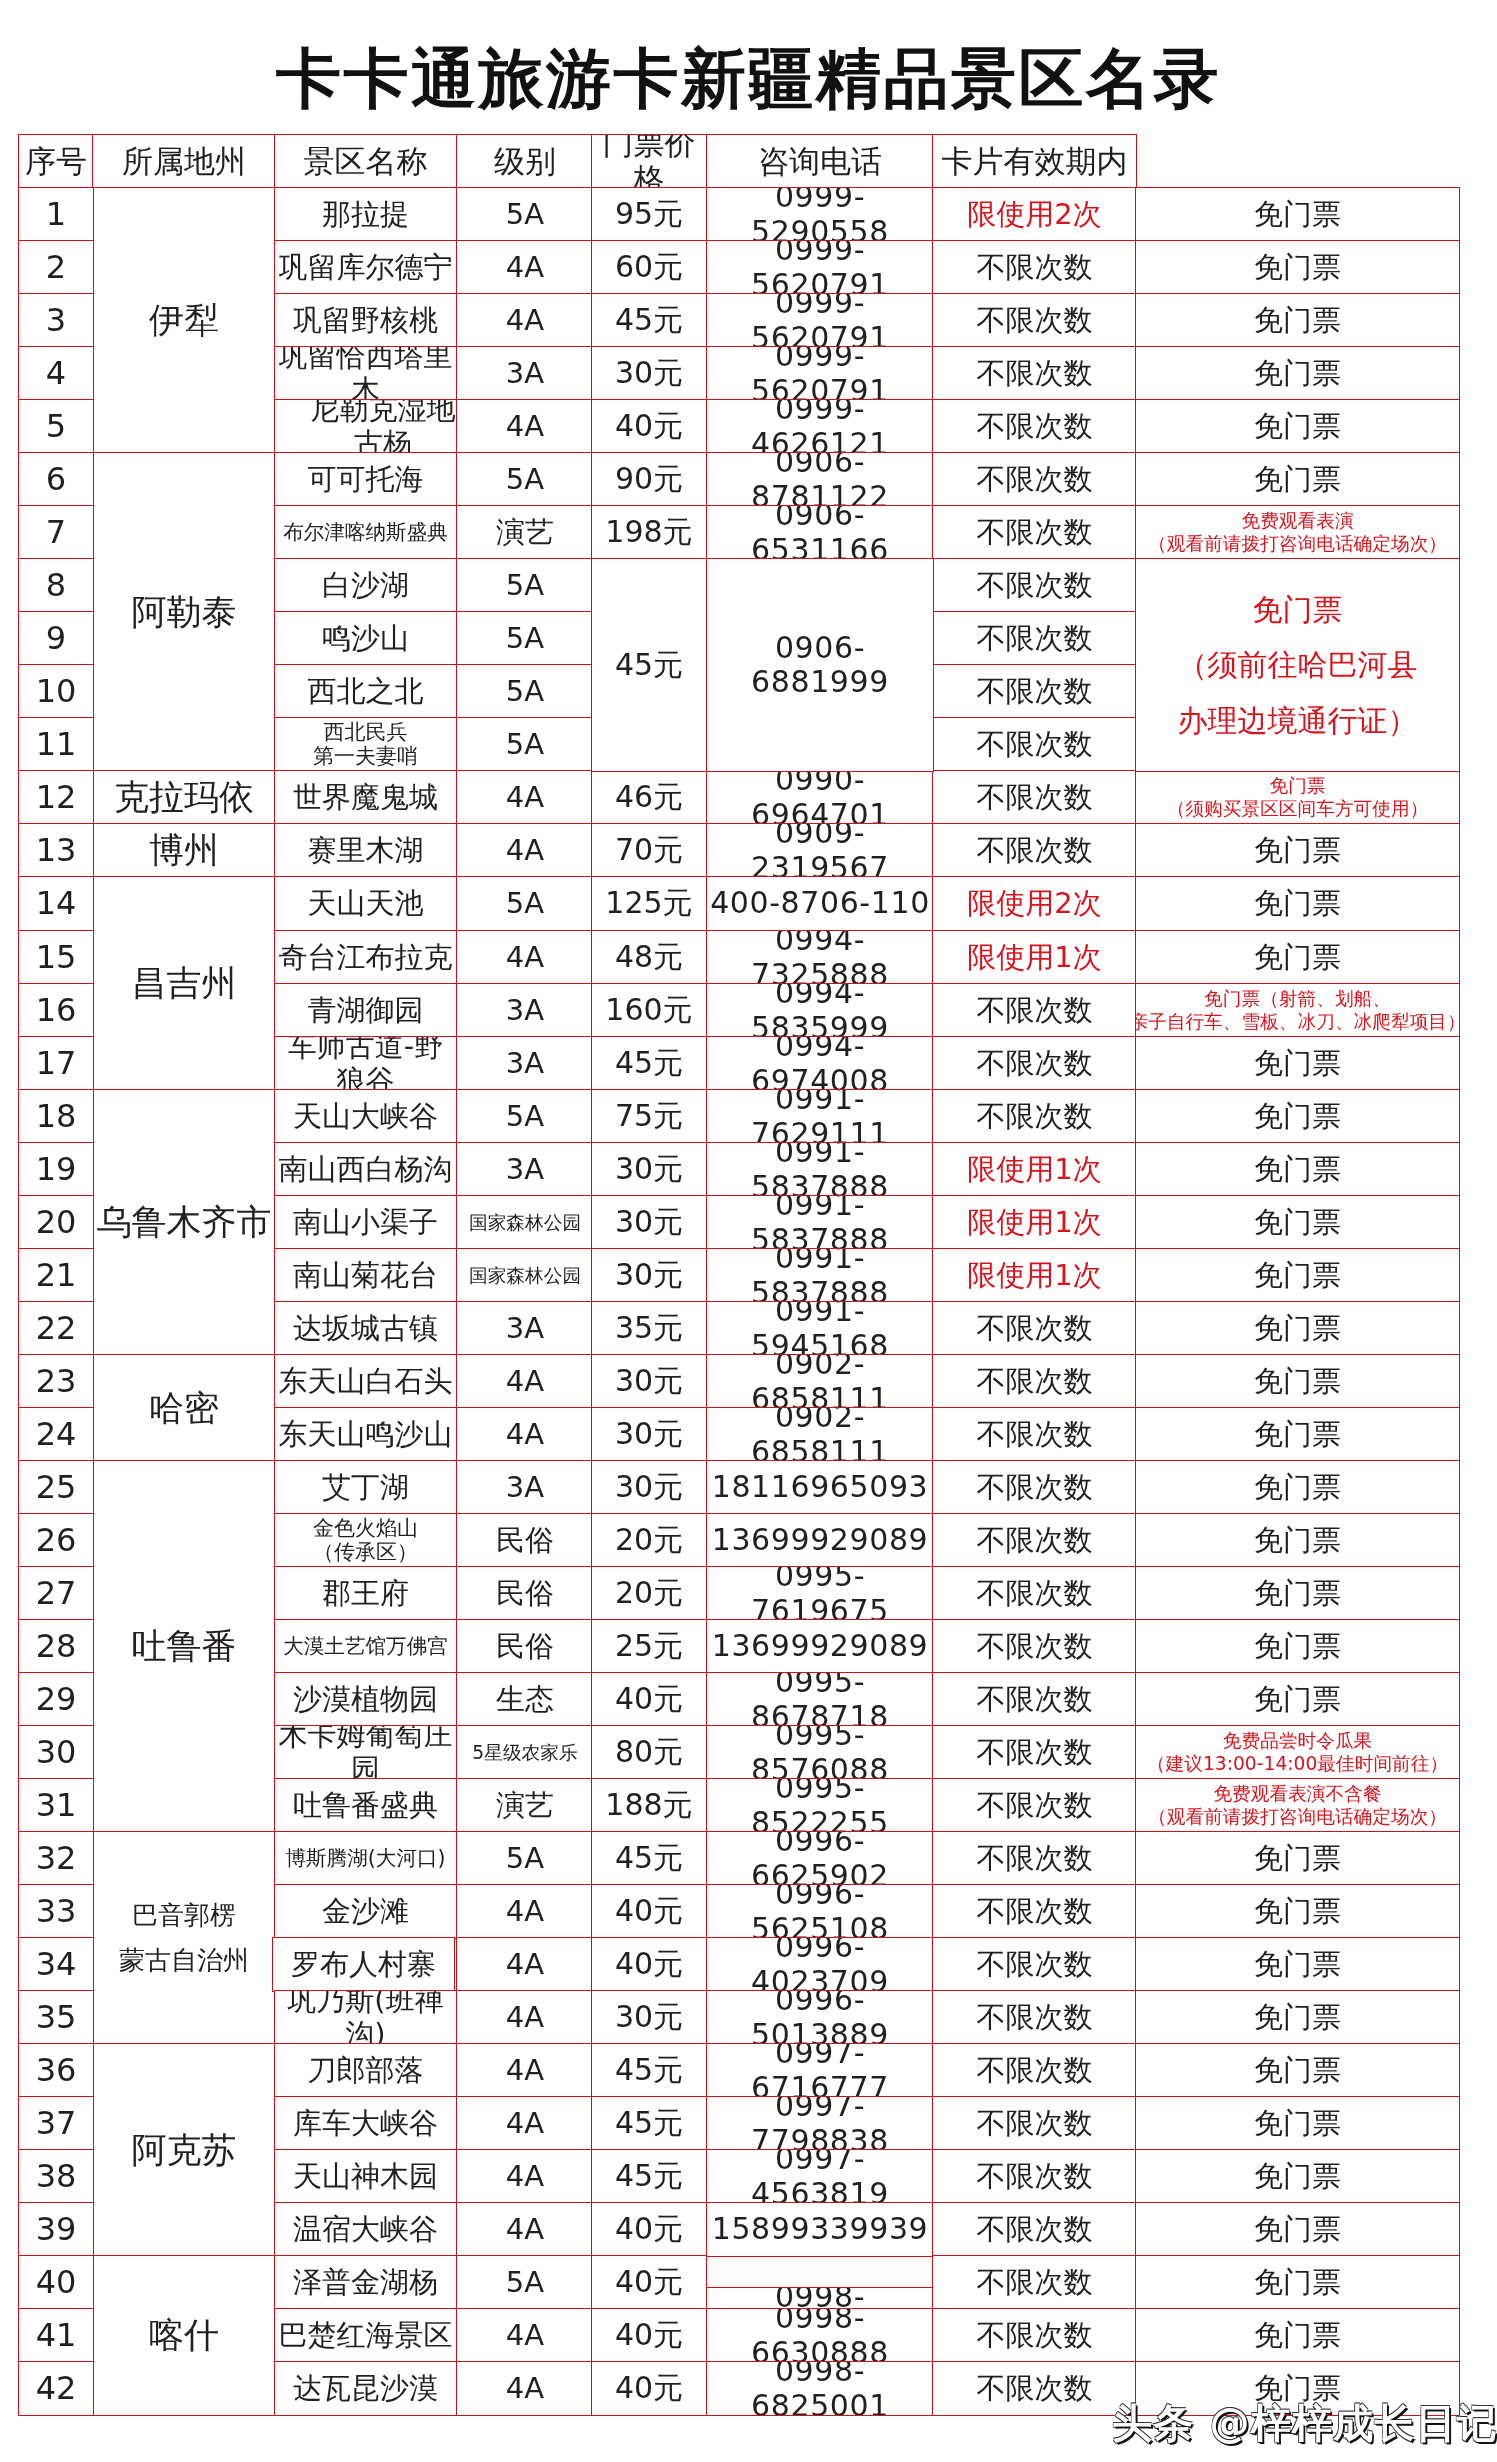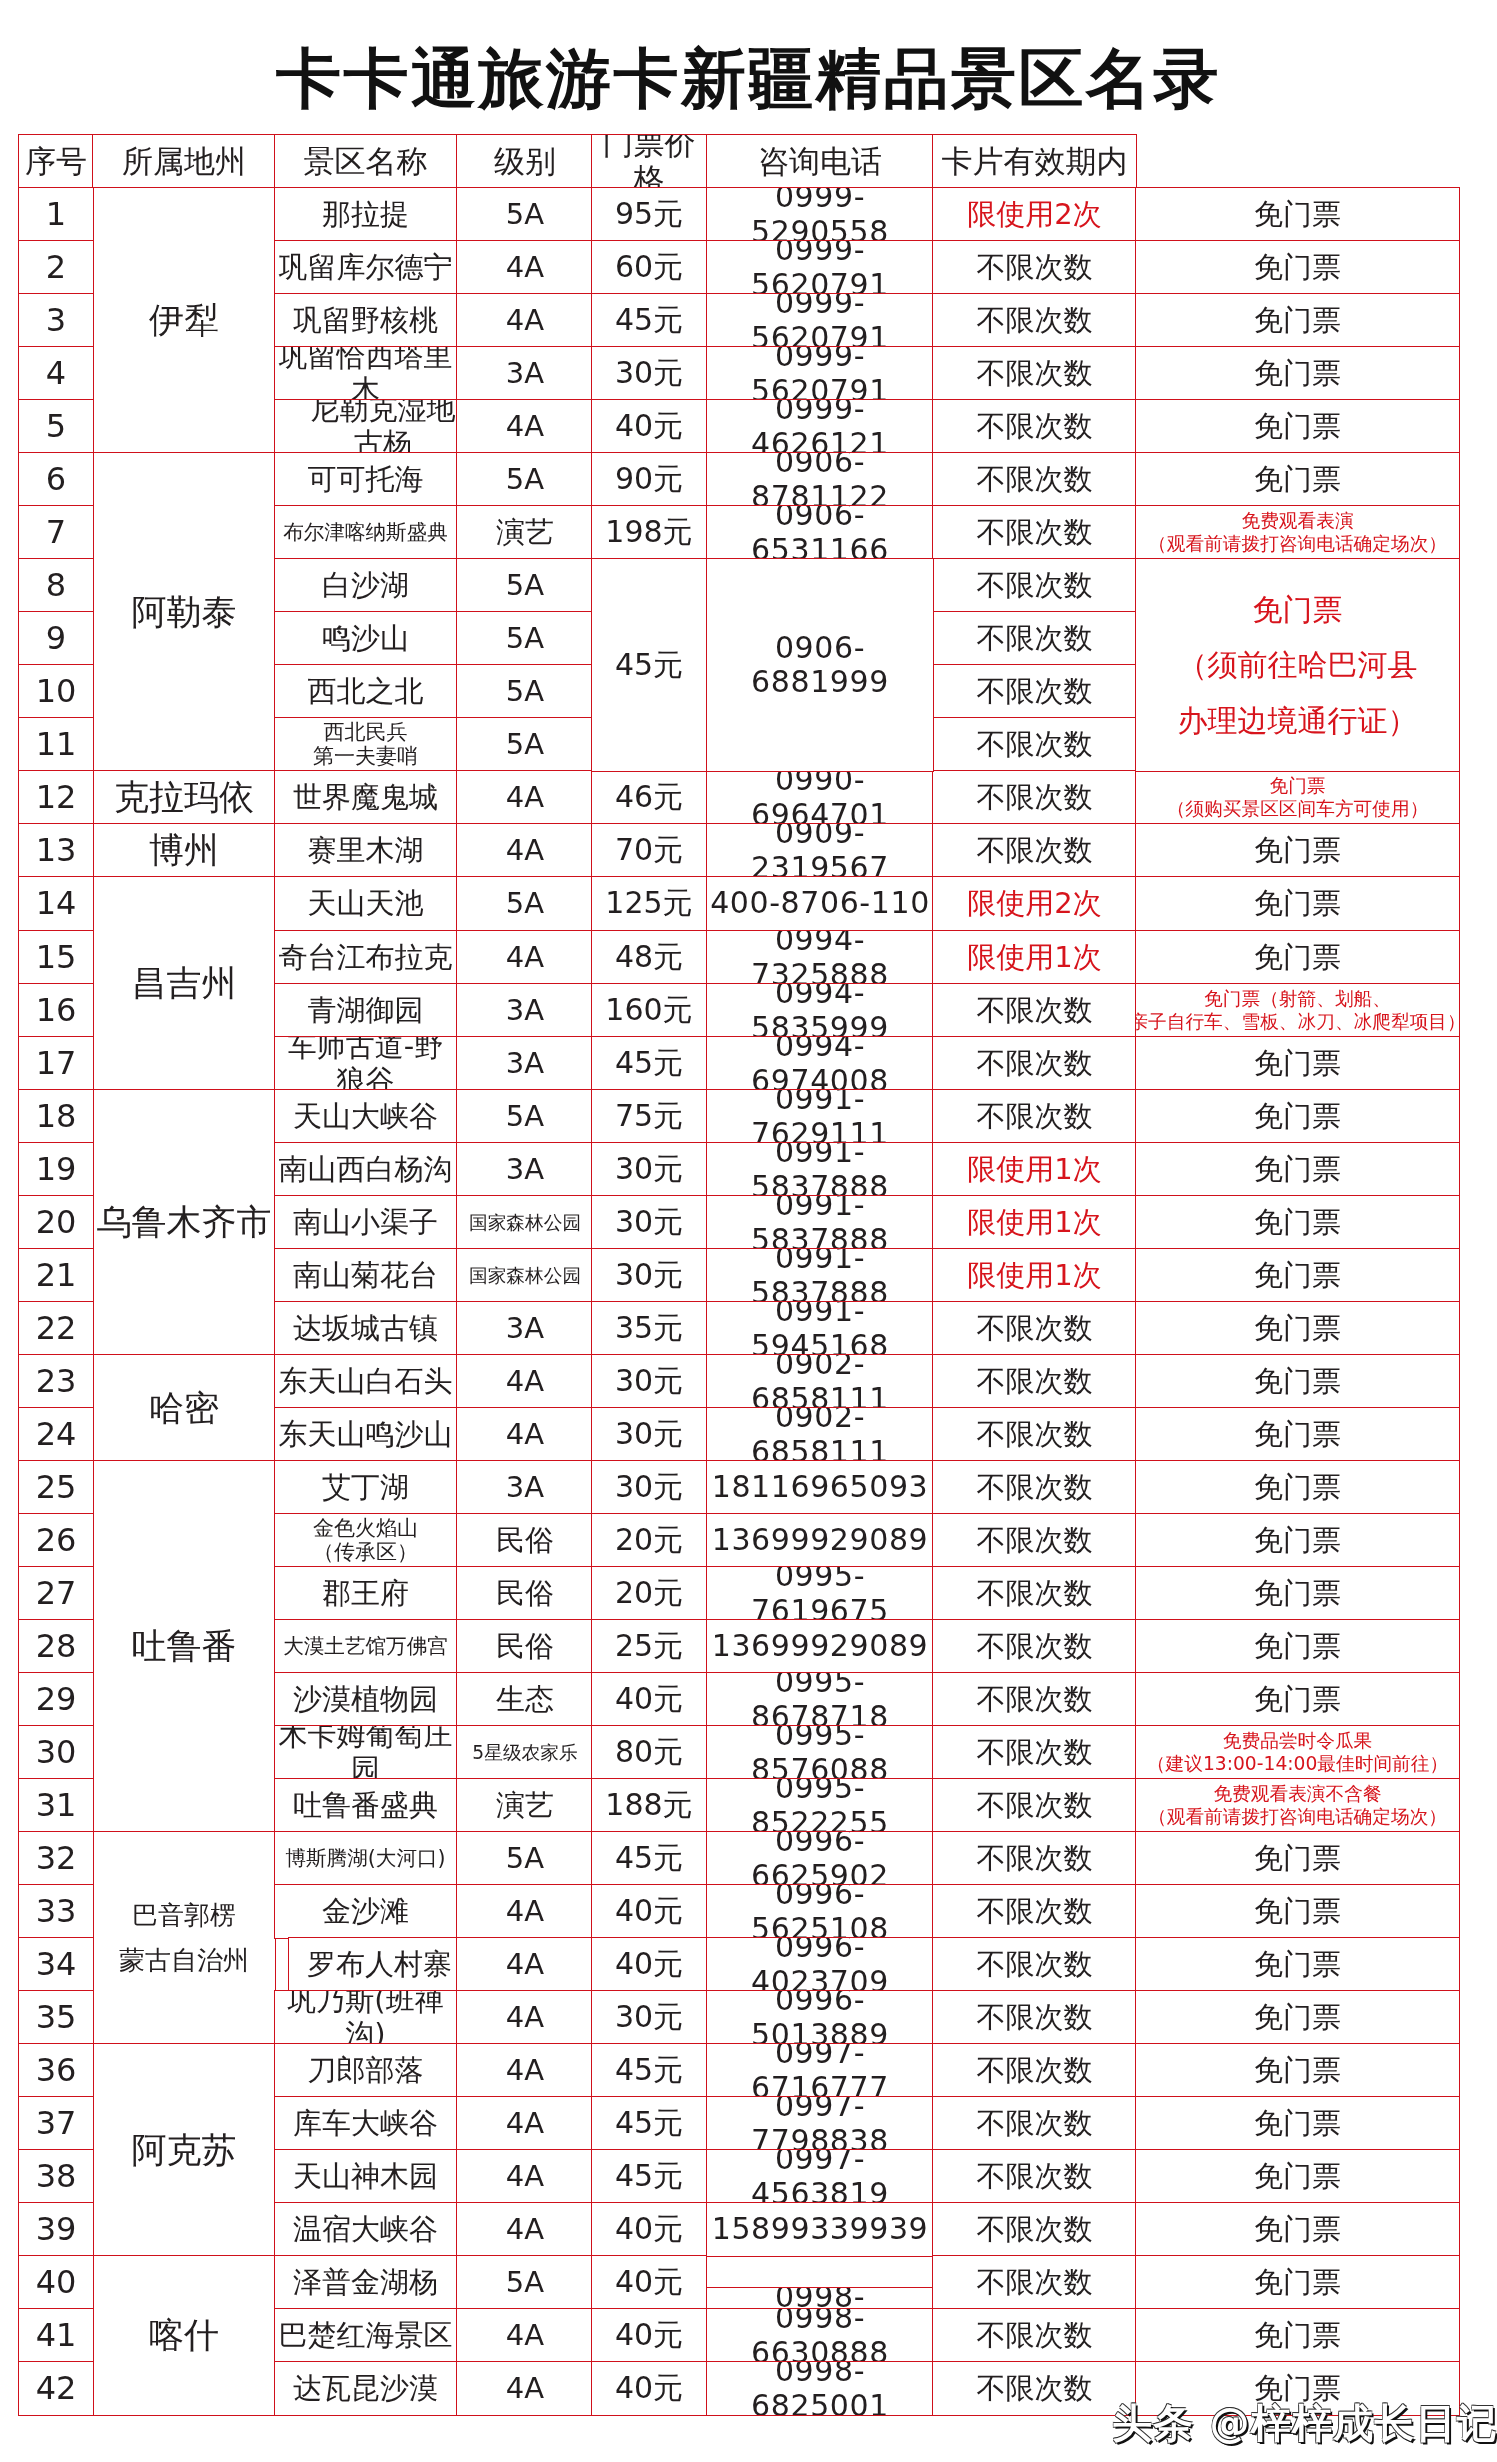--- a/index.html
+++ b/index.html
@@ -293,21 +293,21 @@
     <div class="cell c-valid" style="left: 932px; top: 1831px; width: 205px; height: 55px;">不限次数</div>
     <div class="cell c-benefit" style="left: 1135px; top: 1831px; width: 325px; height: 55px;">免门票</div>
     <div class="cell c-no" style="left: 18px; top: 1884px; width: 76px; height: 55px;">33</div>
     <div class="cell c-name" style="left: 274px; top: 1884px; width: 183px; height: 55px;">金沙滩</div>
     <div class="cell c-level" style="left: 456px; top: 1884px; width: 138px; height: 55px;">4A</div>
     <div class="cell c-price" style="left: 591px; top: 1884px; width: 116px; height: 55px;">40元</div>
     <div class="cell c-phone" style="left: 706px; top: 1884px; width: 228px; height: 55px;">0996-5625108</div>
     <div class="cell c-valid" style="left: 932px; top: 1884px; width: 205px; height: 55px;">不限次数</div>
     <div class="cell c-benefit" style="left: 1135px; top: 1884px; width: 325px; height: 55px;">免门票</div>
     <div class="cell c-no" style="left: 18px; top: 1937px; width: 76px; height: 55px;">34</div>
-    <div class="cell c-name" style="left: 288px; top: 1937px; width: 183px; height: 55px;">罗布人村寨</div>
+    <div class="cell c-name" style="left: 272px; top: 1937px; width: 183px; height: 55px;">罗布人村寨</div>
     <div class="cell c-level" style="left: 456px; top: 1937px; width: 138px; height: 55px;">4A</div>
     <div class="cell c-price" style="left: 591px; top: 1937px; width: 116px; height: 55px;">40元</div>
     <div class="cell c-phone" style="left: 706px; top: 1937px; width: 228px; height: 55px;">0996-4023709</div>
     <div class="cell c-valid" style="left: 932px; top: 1937px; width: 205px; height: 55px;">不限次数</div>
     <div class="cell c-benefit" style="left: 1135px; top: 1937px; width: 325px; height: 55px;">免门票</div>
     <div class="cell c-no" style="left: 18px; top: 1990px; width: 76px; height: 55px;">35</div>
     <div class="cell c-name" style="left: 274px; top: 1990px; width: 183px; height: 55px;">巩乃斯(班禅沟)</div>
     <div class="cell c-level" style="left: 456px; top: 1990px; width: 138px; height: 55px;">4A</div>
     <div class="cell c-price" style="left: 591px; top: 1990px; width: 116px; height: 55px;">30元</div>
     <div class="cell c-phone" style="left: 706px; top: 1990px; width: 228px; height: 55px;">0996-5013889</div>

